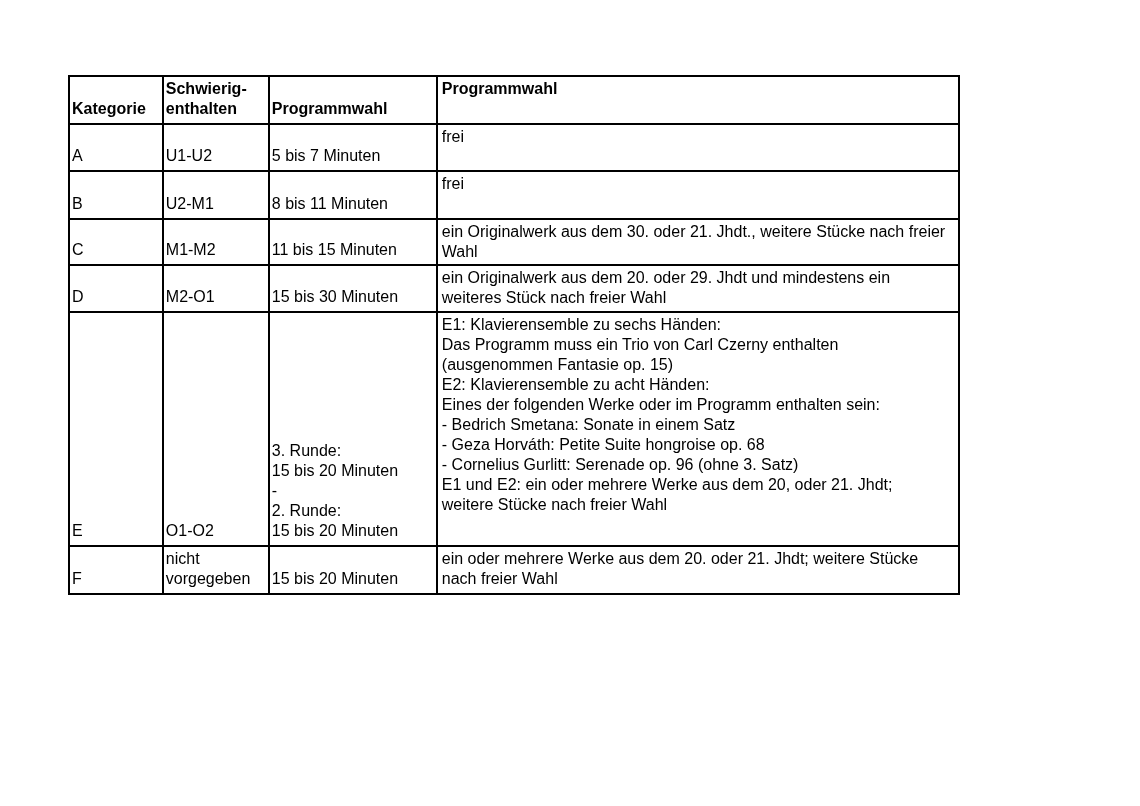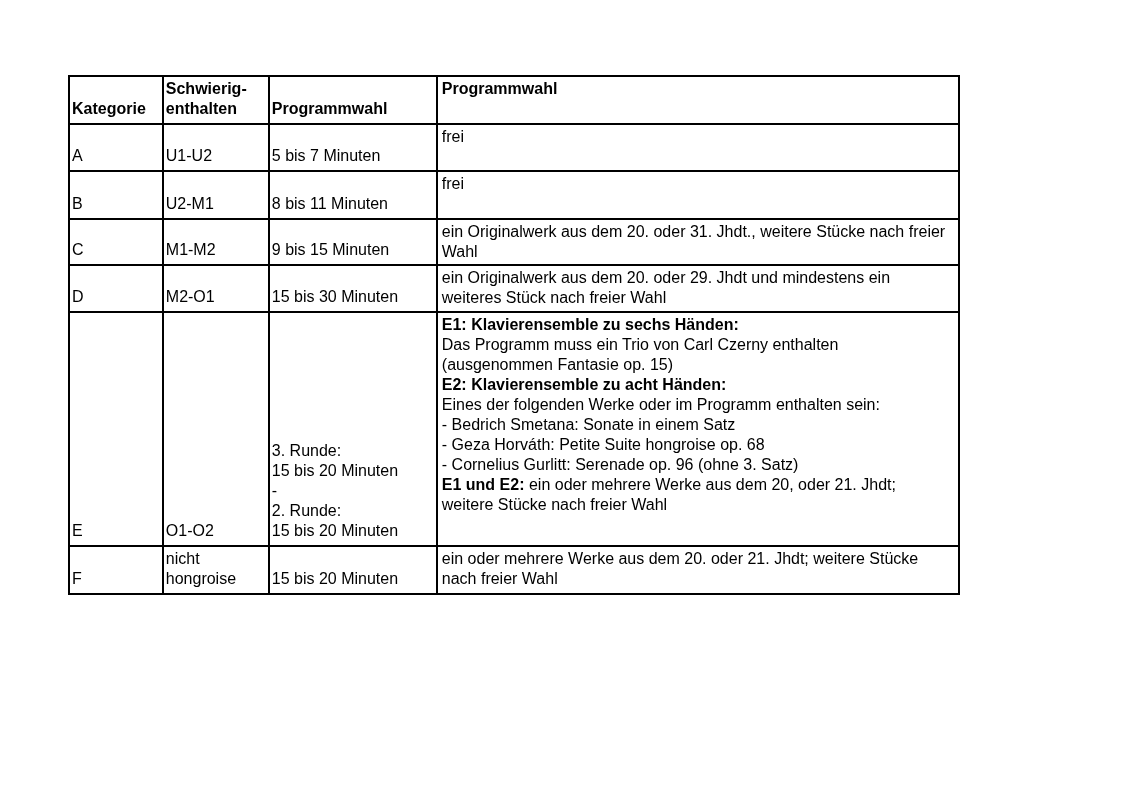--- a/index.html
+++ b/index.html
@@ -50,21 +50,21 @@
   .bc {                     
     vertical-align: bottom;
     text-align: left;
     padding: 0 16px 4px 2px;
   }
   .prog {                   
     vertical-align: top;
     text-align: left;
     padding: 2px 11px 0 4px;
   }
-  .b { font-weight: bold; }
+  .b { font-weight: normal; }
   .line { white-space: pre-wrap; }
 </style>
 </head>
 <body>
 
 <div class="sheet">
   <table class="kat-table">
     <colgroup>
       <col class="c-kat">
       <col class="c-grad">
@@ -91,22 +91,22 @@
       </tr>
       <tr class="r-b">
         <td class="bc">B</td>
         <td class="bc">U2-M1</td>
         <td class="bc">8 bis 11 Minuten</td>
         <td class="prog">frei</td>
       </tr>
       <tr class="r-c">
         <td class="bc">C</td>
         <td class="bc">M1-M2</td>
-        <td class="bc">9 bis 15 Minuten</td>
-        <td class="prog">ein Originalwerk aus dem 20. oder 31. Jhdt., weitere Stücke nach freier Wahl</td>
+        <td class="bc">11 bis 15 Minuten</td>
+        <td class="prog">ein Originalwerk aus dem 30. oder 21. Jhdt., weitere Stücke nach freier Wahl</td>
       </tr>
       <tr class="r-d">
         <td class="bc">D</td>
         <td class="bc">M2-O1</td>
         <td class="bc">15 bis 30 Minuten</td>
         <td class="prog">ein Originalwerk aus dem 20. oder 29. Jhdt und mindestens ein weiteres Stück nach freier Wahl</td>
       </tr>
       <tr class="r-e">
         <td class="bc">E</td>
         <td class="bc">O1-O2</td>
@@ -126,20 +126,20 @@
           <div class="line">- Bedrich Smetana: Sonate in einem Satz</div>
           <div class="line">- Geza Horváth: Petite Suite hongroise op. 68</div>
           <div class="line">- Cornelius Gurlitt: Serenade op. 96 (ohne 3. Satz)</div>
           <div class="line"><span class="b">E1 und E2:</span><span> ein oder mehrere Werke aus dem 20, oder 21. Jhdt; weitere Stücke nach freier Wahl</span></div>
         </td>
       </tr>
       <tr class="r-f">
         <td class="bc">F</td>
         <td class="bc">
           <div class="line">nicht</div>
-          <div class="line">hongroise</div>
+          <div class="line">vorgegeben</div>
         </td>
         <td class="bc">15 bis 20 Minuten</td>
         <td class="prog">ein oder mehrere Werke aus dem 20. oder 21. Jhdt; weitere Stücke nach freier Wahl</td>
       </tr>
     </tbody>
   </table>
 </div>
 
 </body></html>

